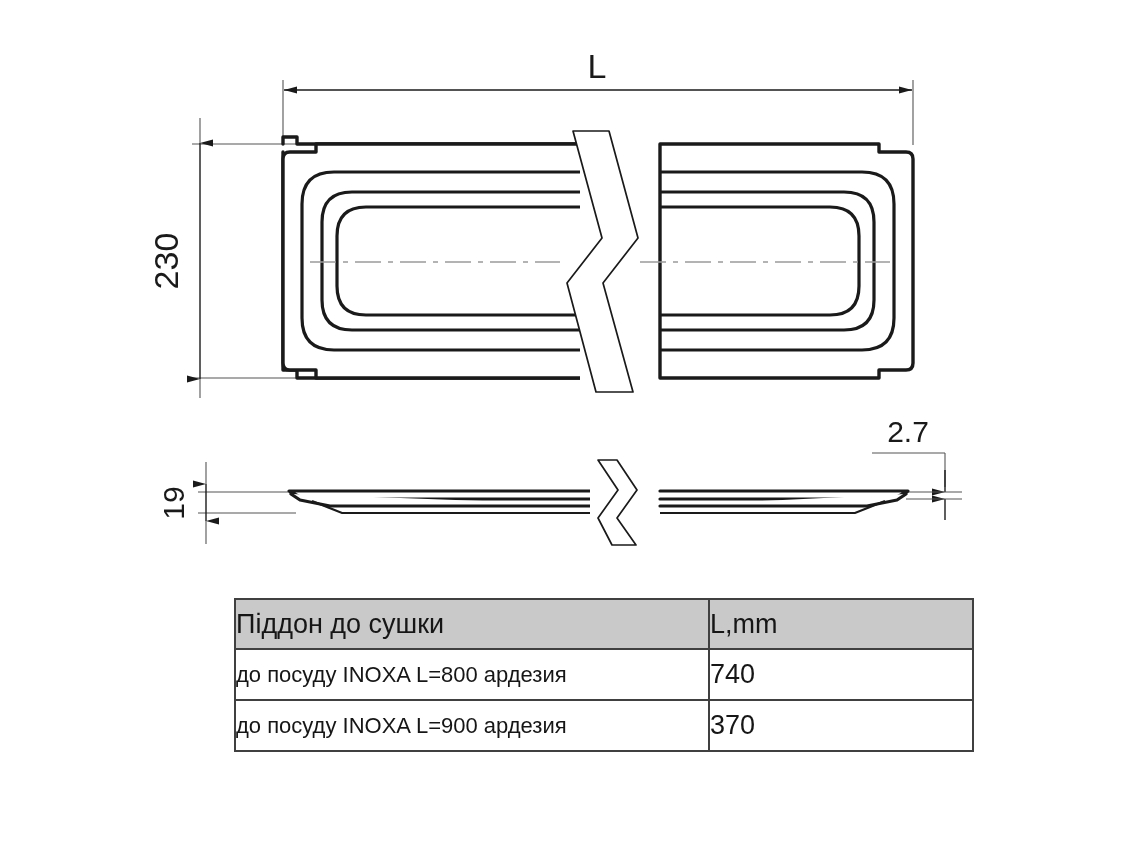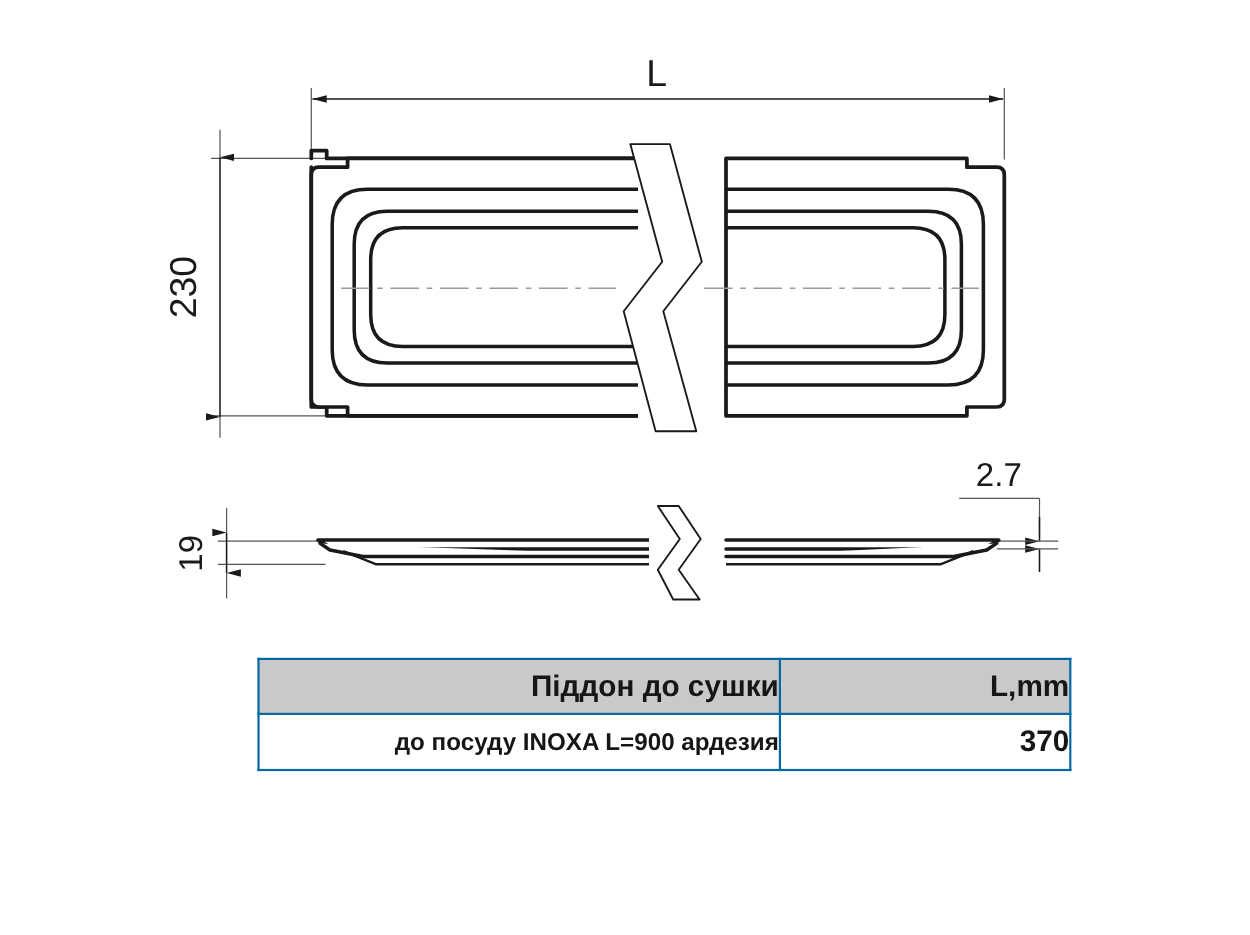--- a/index.html
+++ b/index.html
@@ -33,25 +33,25 @@
   
   #spec-table {
     position: absolute;
     left: 234px;
     top: 598px;
     width: 738px;
     border-collapse: collapse;
     table-layout: fixed;
   }
   #spec-table td, #spec-table th {
-    border: 2px solid #0369a1;
-    text-align: right;
+    border: 2px solid #404040;
+    text-align: left;
     vertical-align: middle;
     padding: 0;
-    font-weight: bold;
+    font-weight: normal;
   }
   #spec-table .col-name { width: 474px; }
   #spec-table .col-value { width: 264px; }
 
   #spec-table thead th {
     background: #c9c9c9;
     height: 48px;
     font-size: 27px;
     color: #161616;
   }
@@ -218,19 +218,23 @@
       <col class="col-value">
     </colgroup>
     <thead>
       <tr>
         <th>Піддон до сушки</th>
         <th>L,mm</th>
       </tr>
     </thead>
     <tbody>
       <tr>
+        <td class="cell-name">до посуду INOXA L=800 ардезия</td>
+        <td class="cell-value">740</td>
+      </tr>
+      <tr>
         <td class="cell-name">до посуду INOXA L=900 ардезия</td>
         <td class="cell-value">370</td>
       </tr>
     </tbody>
   </table>
 
 </div>
 
 </body></html>

